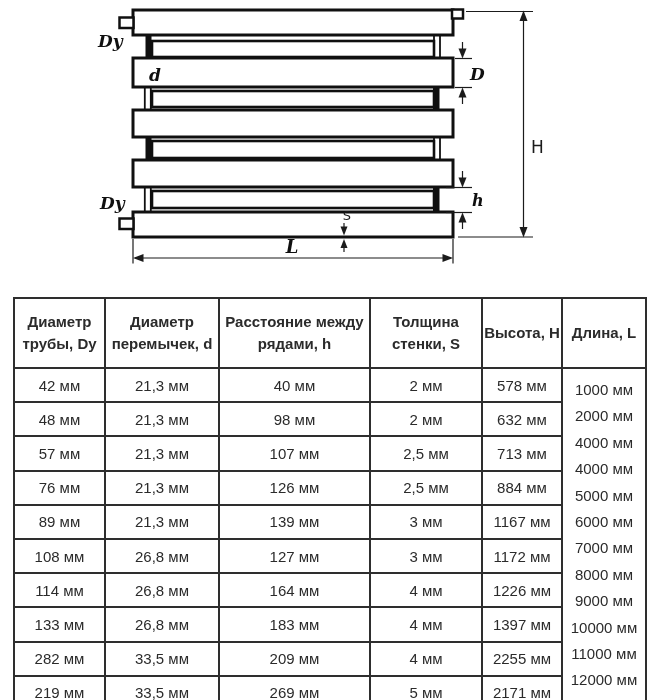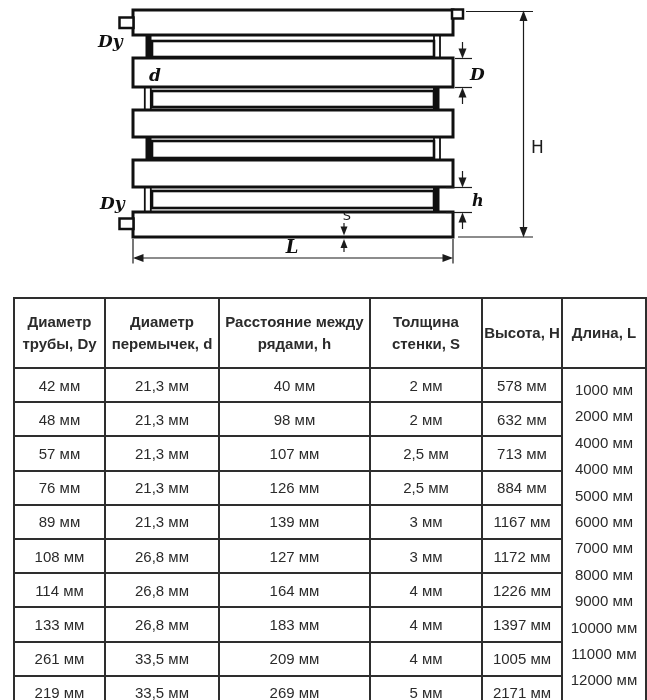--- a/index.html
+++ b/index.html
@@ -208,25 +208,25 @@
       <td>1226 мм</td>
     </tr>
     <tr>
       <td>133 мм</td>
       <td>26,8 мм</td>
       <td>183 мм</td>
       <td>4 мм</td>
       <td>1397 мм</td>
     </tr>
     <tr>
-      <td>261 мм</td>
+      <td>282 мм</td>
       <td>33,5 мм</td>
       <td>209 мм</td>
       <td>4 мм</td>
-      <td>1005 мм</td>
+      <td>2255 мм</td>
     </tr>
     <tr>
       <td>219 мм</td>
       <td>33,5 мм</td>
       <td>269 мм</td>
       <td>5 мм</td>
       <td>2171 мм</td>
     </tr>
   </tbody>
 </table>

